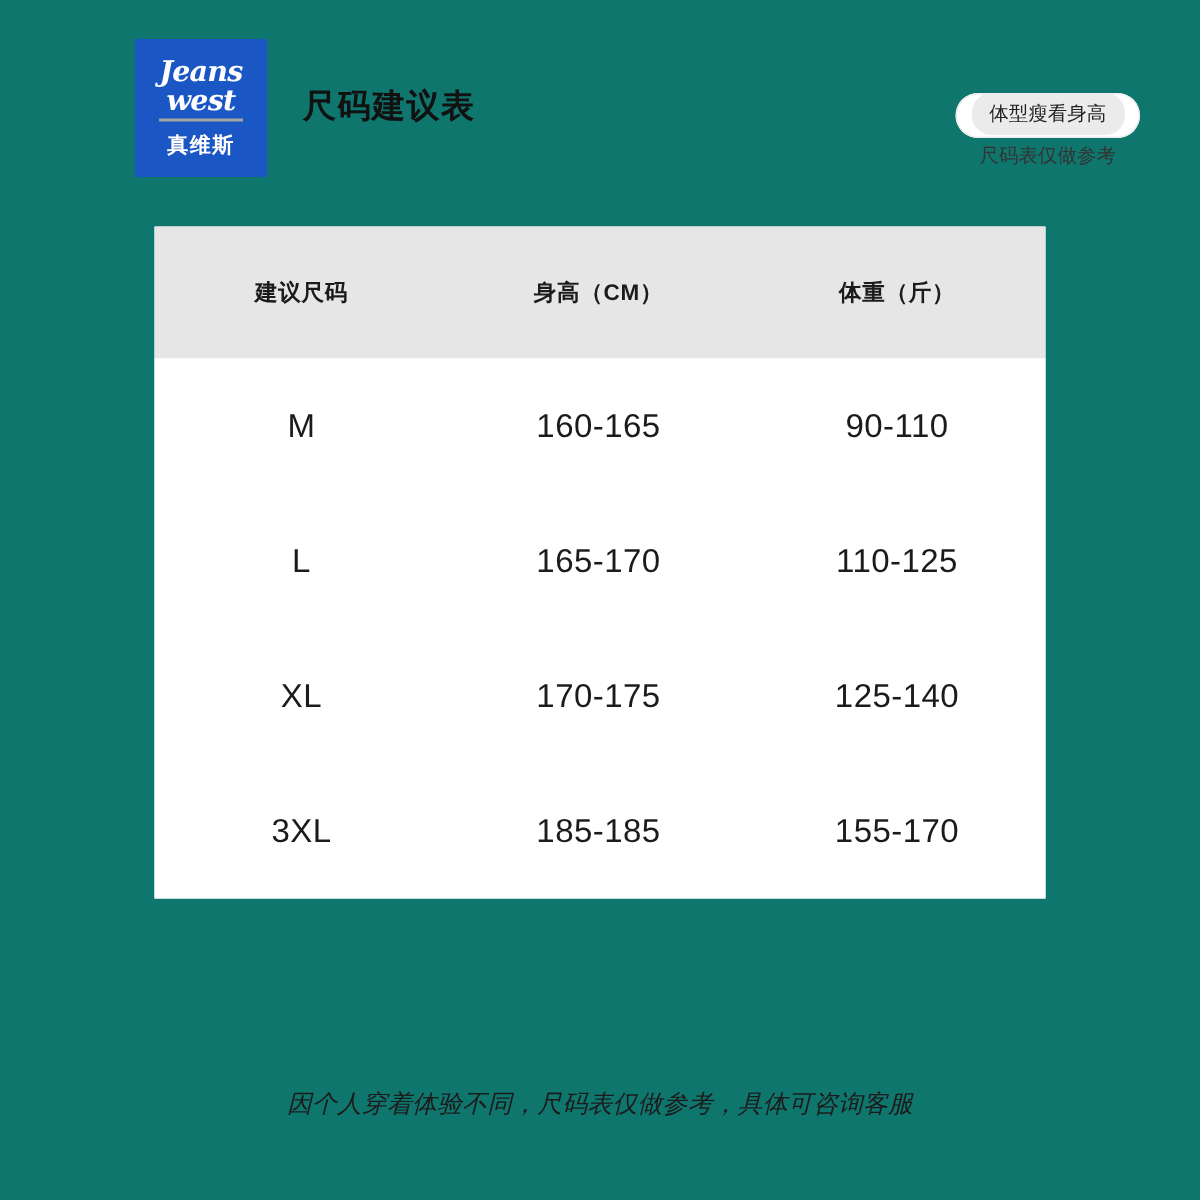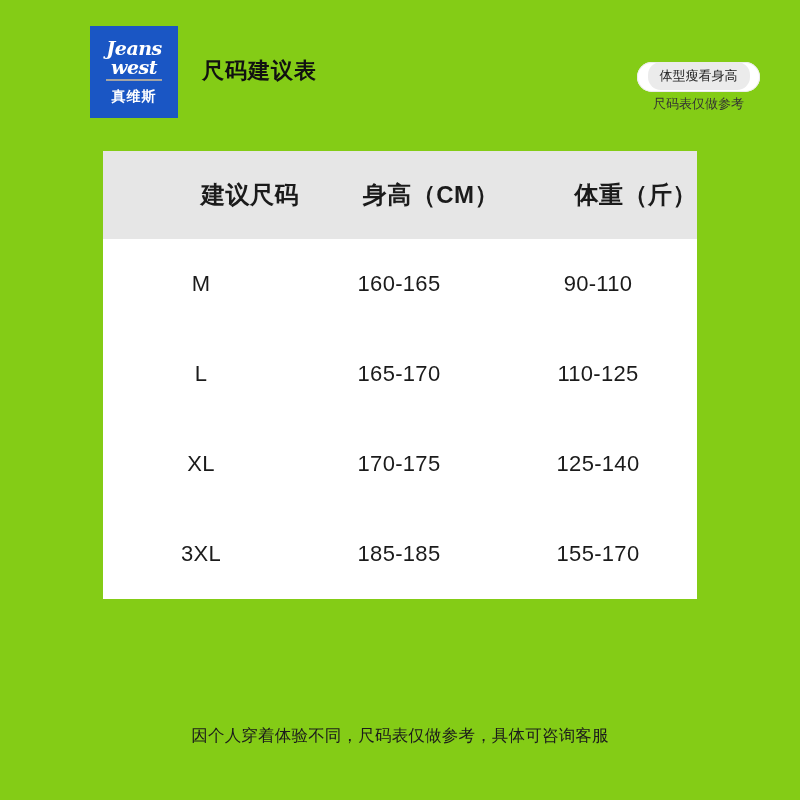--- a/index.html
+++ b/index.html
@@ -11,21 +11,21 @@
     height: 800px;
     background: #f0f0f0;
     font-family: "Liberation Sans", "DejaVu Sans", sans-serif;
     color: #1a1a1a;
     overflow: hidden;
   }
   .page {
     position: relative;
     width: 800px;
     height: 800px;
-    background: #84cc16;
+    background: #0f766e;
     box-sizing: border-box;
   }
 
   
   .header {
     position: absolute;
     top: 26px;
     left: 90px;
     right: 40px;
     height: 92px;
@@ -106,24 +106,24 @@
     width: 594px;
     background: #ffffff;
   }
   .thead {
     background: #e6e6e6;
     display: flex;
     height: 88px;
     align-items: center;
   }
   .thead .th {
-    font-size: 24px;
+    font-size: 15px;
     font-weight: 700;
     color: #1b1b1b;
-    text-align: right;
+    text-align: center;
     letter-spacing: 0.5px;
   }
   .row {
     display: flex;
     align-items: center;
     height: 90px;
     background: #ffffff;
   }
   .row .td {
     font-size: 22px;
@@ -137,20 +137,21 @@
 
   .footnote {
     position: absolute;
     left: 0;
     right: 0;
     top: 725px;
     text-align: center;
     font-size: 16.5px;
     color: #1b1b1b;
     letter-spacing: 0.2px;
+    font-style: italic;
   }
 </style>
 </head>
 <body>
 
 <div class="page">
 
   <div class="header">
 
     <div class="logo">

